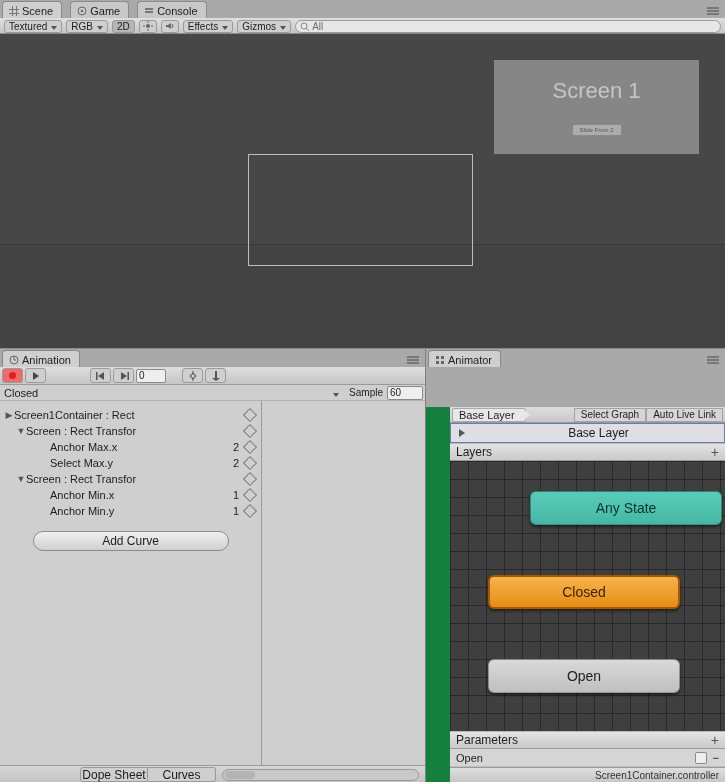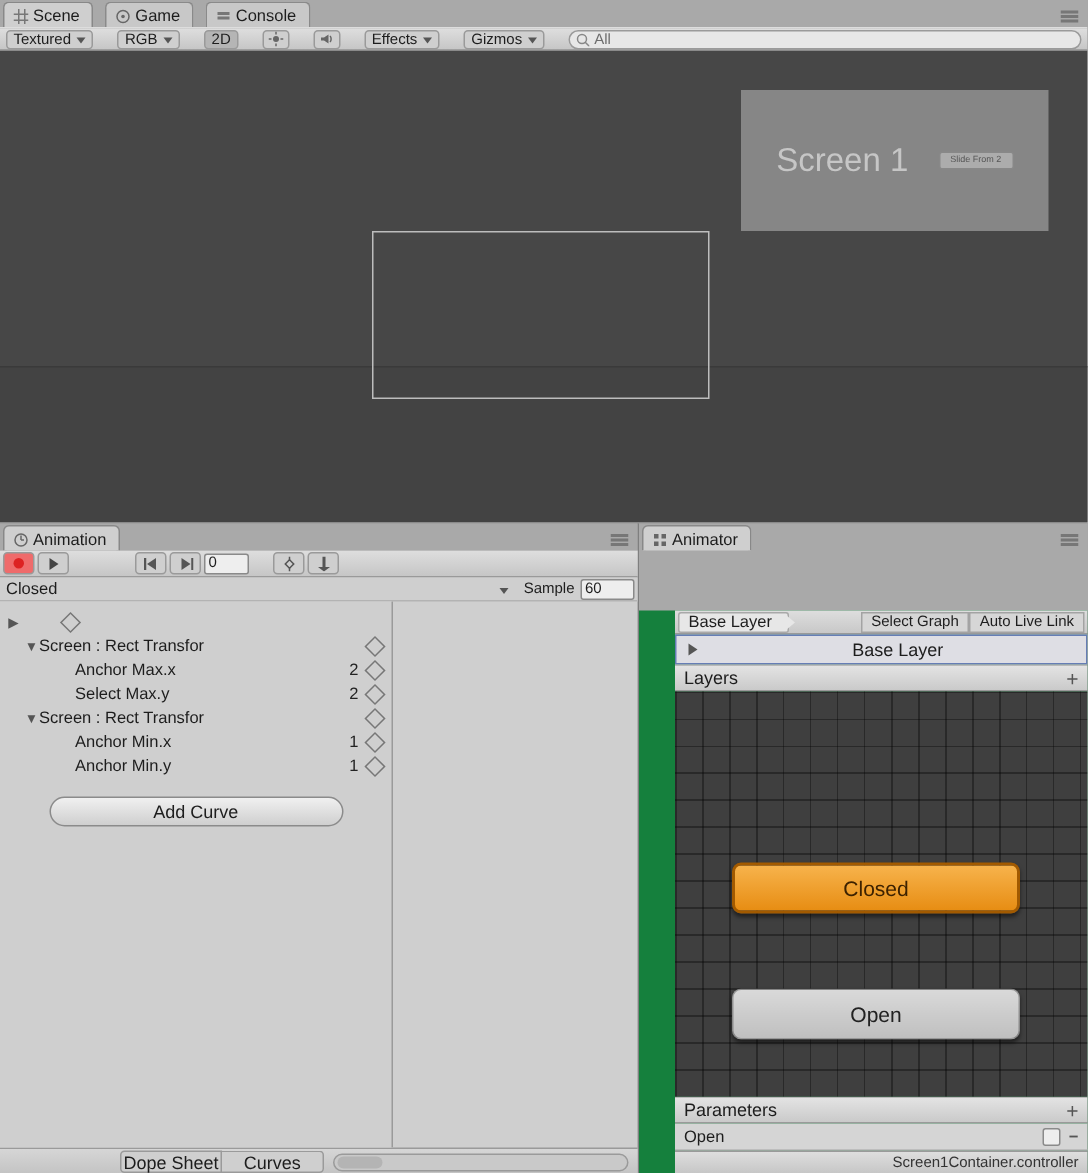--- a/index.html
+++ b/index.html
@@ -13,40 +13,40 @@
   .tab-bar { height: 18px; background: #a9a9a9; display: flex; align-items: flex-end; padding: 0 2px; position: relative; }
   .tab {
     background: #c8c8c8; border: 1px solid #8a8a8a; border-bottom: none;
     border-radius: 4px 4px 0 0; padding: 1px 8px 0 6px; height: 17px;
     display: flex; align-items: center; gap: 3px; margin-right: 8px; font-size: 11px;
   }
   .tab.active { background: #cfcfcf; border-color: #888; }
   .tab-icon { width: 10px; height: 10px; display: inline-flex; align-items: center; justify-content: center; }
   .panel-bar {
     height: 16px; background: linear-gradient(#dedede,#c6c6c6); border-top: 1px solid #ddd;
-    border-bottom: 1px solid #8a8a8a; display: flex; align-items: center; gap: 16px; padding: 0 4px;
+    border-bottom: 1px solid #8a8a8a; display: flex; align-items: center; gap: 4px; padding: 0 4px;
   }
   .dropdown {
     background: #cfcfcf; border: 1px solid #9a9a9a; border-radius: 3px;
     padding: 0 4px; height: 13px; font-size: 10px; display: flex; align-items: center; gap: 4px;
   }
   .dropdown .caret::after { content: ""; display: inline-block; border-left: 3px solid transparent; border-right: 3px solid transparent; border-top: 4px solid #555; }
   .btn-2d {
     border: 1px solid #9a9a9a; border-radius: 3px; padding: 0 4px; height: 13px; font-size: 10px;
     background: #b5b5b5; display: flex; align-items: center;
   }
   .icon-btn { width: 18px; height: 13px; border: 1px solid #9a9a9a; border-radius: 3px; background: #cfcfcf; display: flex; align-items: center; justify-content: center; }
   .searchbox { flex: 1; height: 13px; border: 1px solid #9a9a9a; border-radius: 8px; background: #e7e7e7; display: flex; align-items: center; padding: 0 4px; font-size: 10px; color: #6d6d6d; }
   .searchbox svg { margin-right: 3px; }
 
   
   .scene-view { height: calc(100% - 18px - 16px); background: #474747; position: relative; }
   .scene-view .lower-strip { position: absolute; left: 0; right: 0; bottom: 0; height: 104px; background: #434343; border-top: 1px solid #3a3a3a; }
   .screen-canvas-outline { position: absolute; border: 1px solid #bdbdbd; width: 225px; height: 112px; left: 248px; top: 120px; }
-  .screen-card { position: absolute; width: 205px; height: 94px; left: 494px; top: 26px; background: #868686; display: flex; flex-direction: row; align-items: center; justify-content: center; gap: 20px; text-align: center; }
+  .screen-card { position: absolute; width: 205px; height: 94px; left: 494px; top: 26px; background: #868686; display: flex; flex-direction: column; align-items: center; justify-content: center; gap: 20px; text-align: center; }
   .screen-card .title { color: #c6c6c6; font-size: 22px; font-weight: 500; }
   .screen-card .mini-btn { width: 50px; height: 12px; background: #acacac; border: 1px solid #888; border-radius: 2px; font-size: 6px; color: #555; display: flex; align-items: center; justify-content: center; }
 
   
   .animation-panel { width: 426px; display: flex; flex-direction: column; border-right: 1px solid #7f7f7f; }
   .anim-body { flex: 1; display: flex; flex-direction: column; background: #cfcfcf; }
   .anim-toolbar { height: 18px; display: flex; align-items: center; padding: 0 4px 0 2px; gap: 2px; background: linear-gradient(#dedede,#c6c6c6); border-bottom: 1px solid #9a9a9a; }
   .rec-btn { width: 21px; height: 15px; background: #ef6b6b; border: 1px solid #9a9a9a; border-radius: 3px; display: flex; align-items: center; justify-content: center; }
   .rec-btn .dot { width: 7px; height: 7px; background: #d22; border-radius: 50%; }
   .play-btn, .step-btn { width: 21px; height: 15px; border: 1px solid #9a9a9a; border-radius: 3px; background: #cfcfcf; display: flex; align-items: center; justify-content: center; }
@@ -300,20 +300,21 @@
           <span>Sample</span>
           <div class="num-field">60</div>
         </div>
       </div>
 
       <div class="anim-main">
         <div class="prop-list">
           <div class="prop-row">
               <span class="indent" style="width:4px"></span>
               <span class="tw">▶</span>
+              <span class="label">Screen1Container : Rect</span>
               <span class="val"></span>
               <span class="kf"></span>
             </div>
           <div class="prop-row">
               <span class="indent" style="width:16px"></span>
               <span class="tw">▼</span>
               <span class="label">Screen : Rect Transfor</span>
               <span class="val"></span>
               <span class="kf"></span>
             </div>
@@ -403,20 +404,21 @@
             <div class="tri"></div>
           </div>
         <div class="name">Base Layer</div>
       </div>
       <div class="layers-bar">
         <span>Layers</span>
         <span class="plus">+</span>
       </div>
 
       <div class="graph-canvas">
+        <div class="state-node state-any">Any State</div>
         <div class="state-node state-closed">Closed</div>
         <div class="state-node state-open">Open</div>
       </div>
 
       <div class="params-bar">
         <span>Parameters</span>
         <span class="plus">+</span>
       </div>
       <div class="param-row">
         <span style="flex:1">Open</span>

